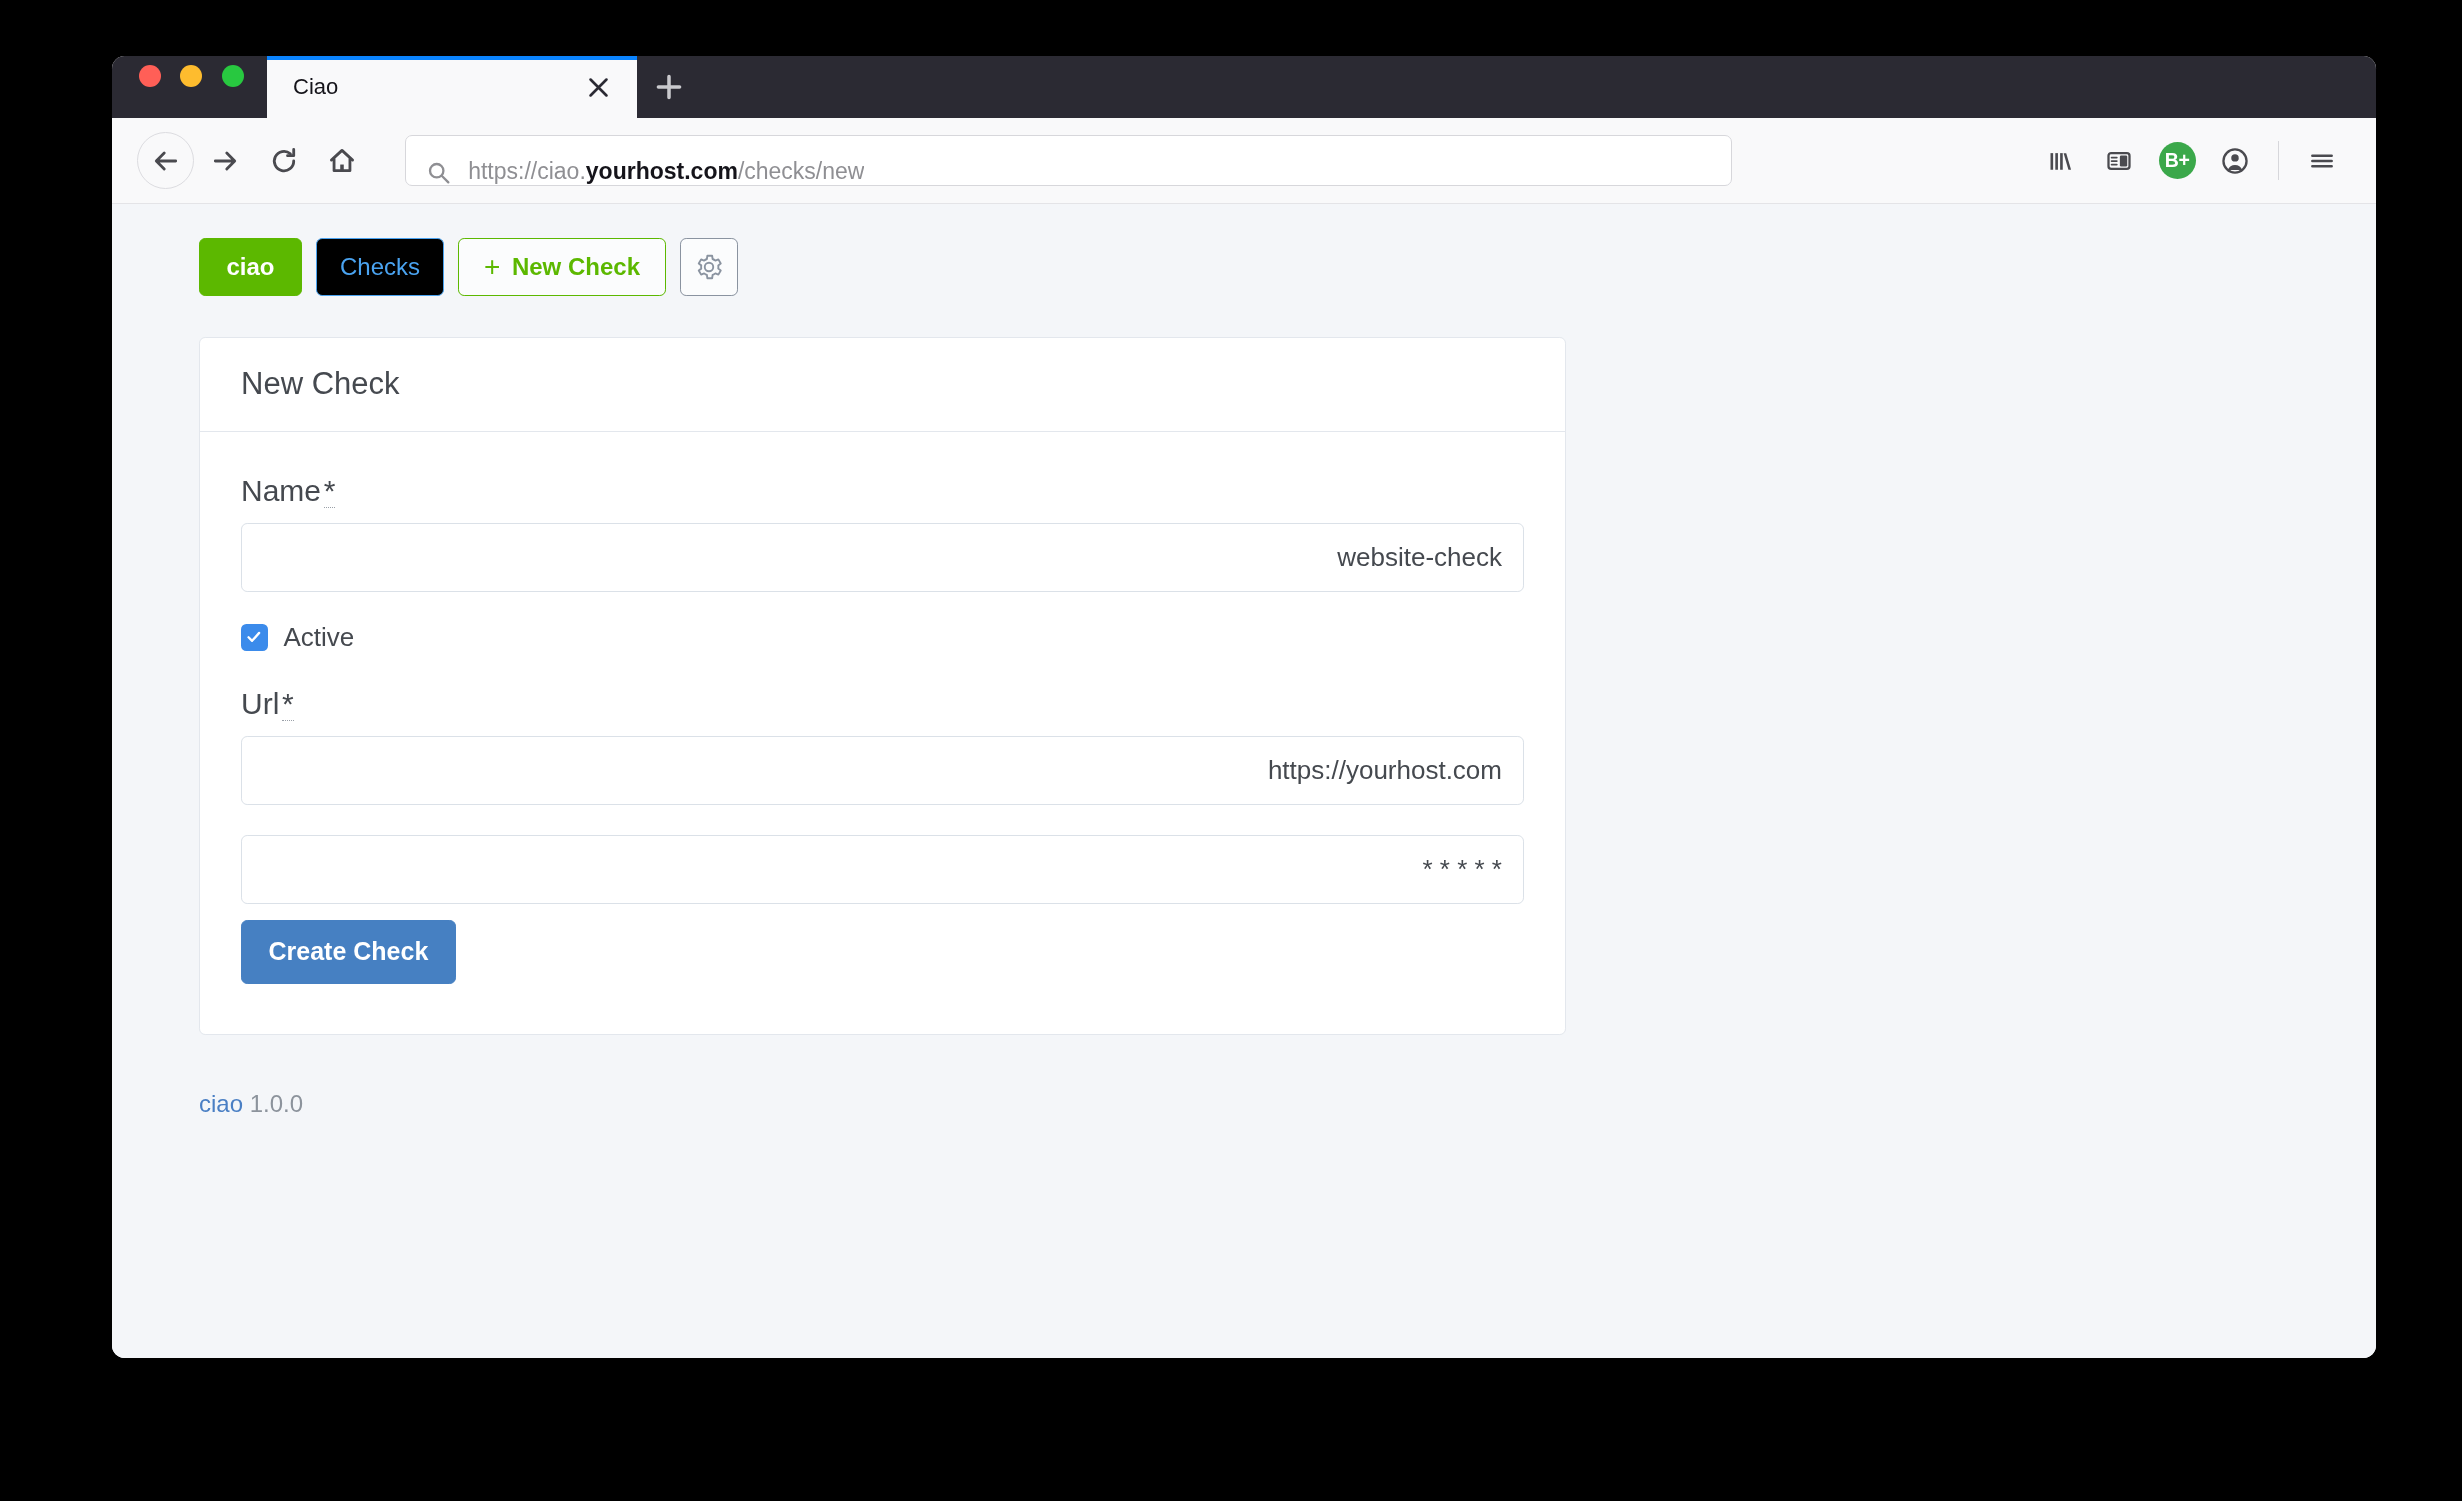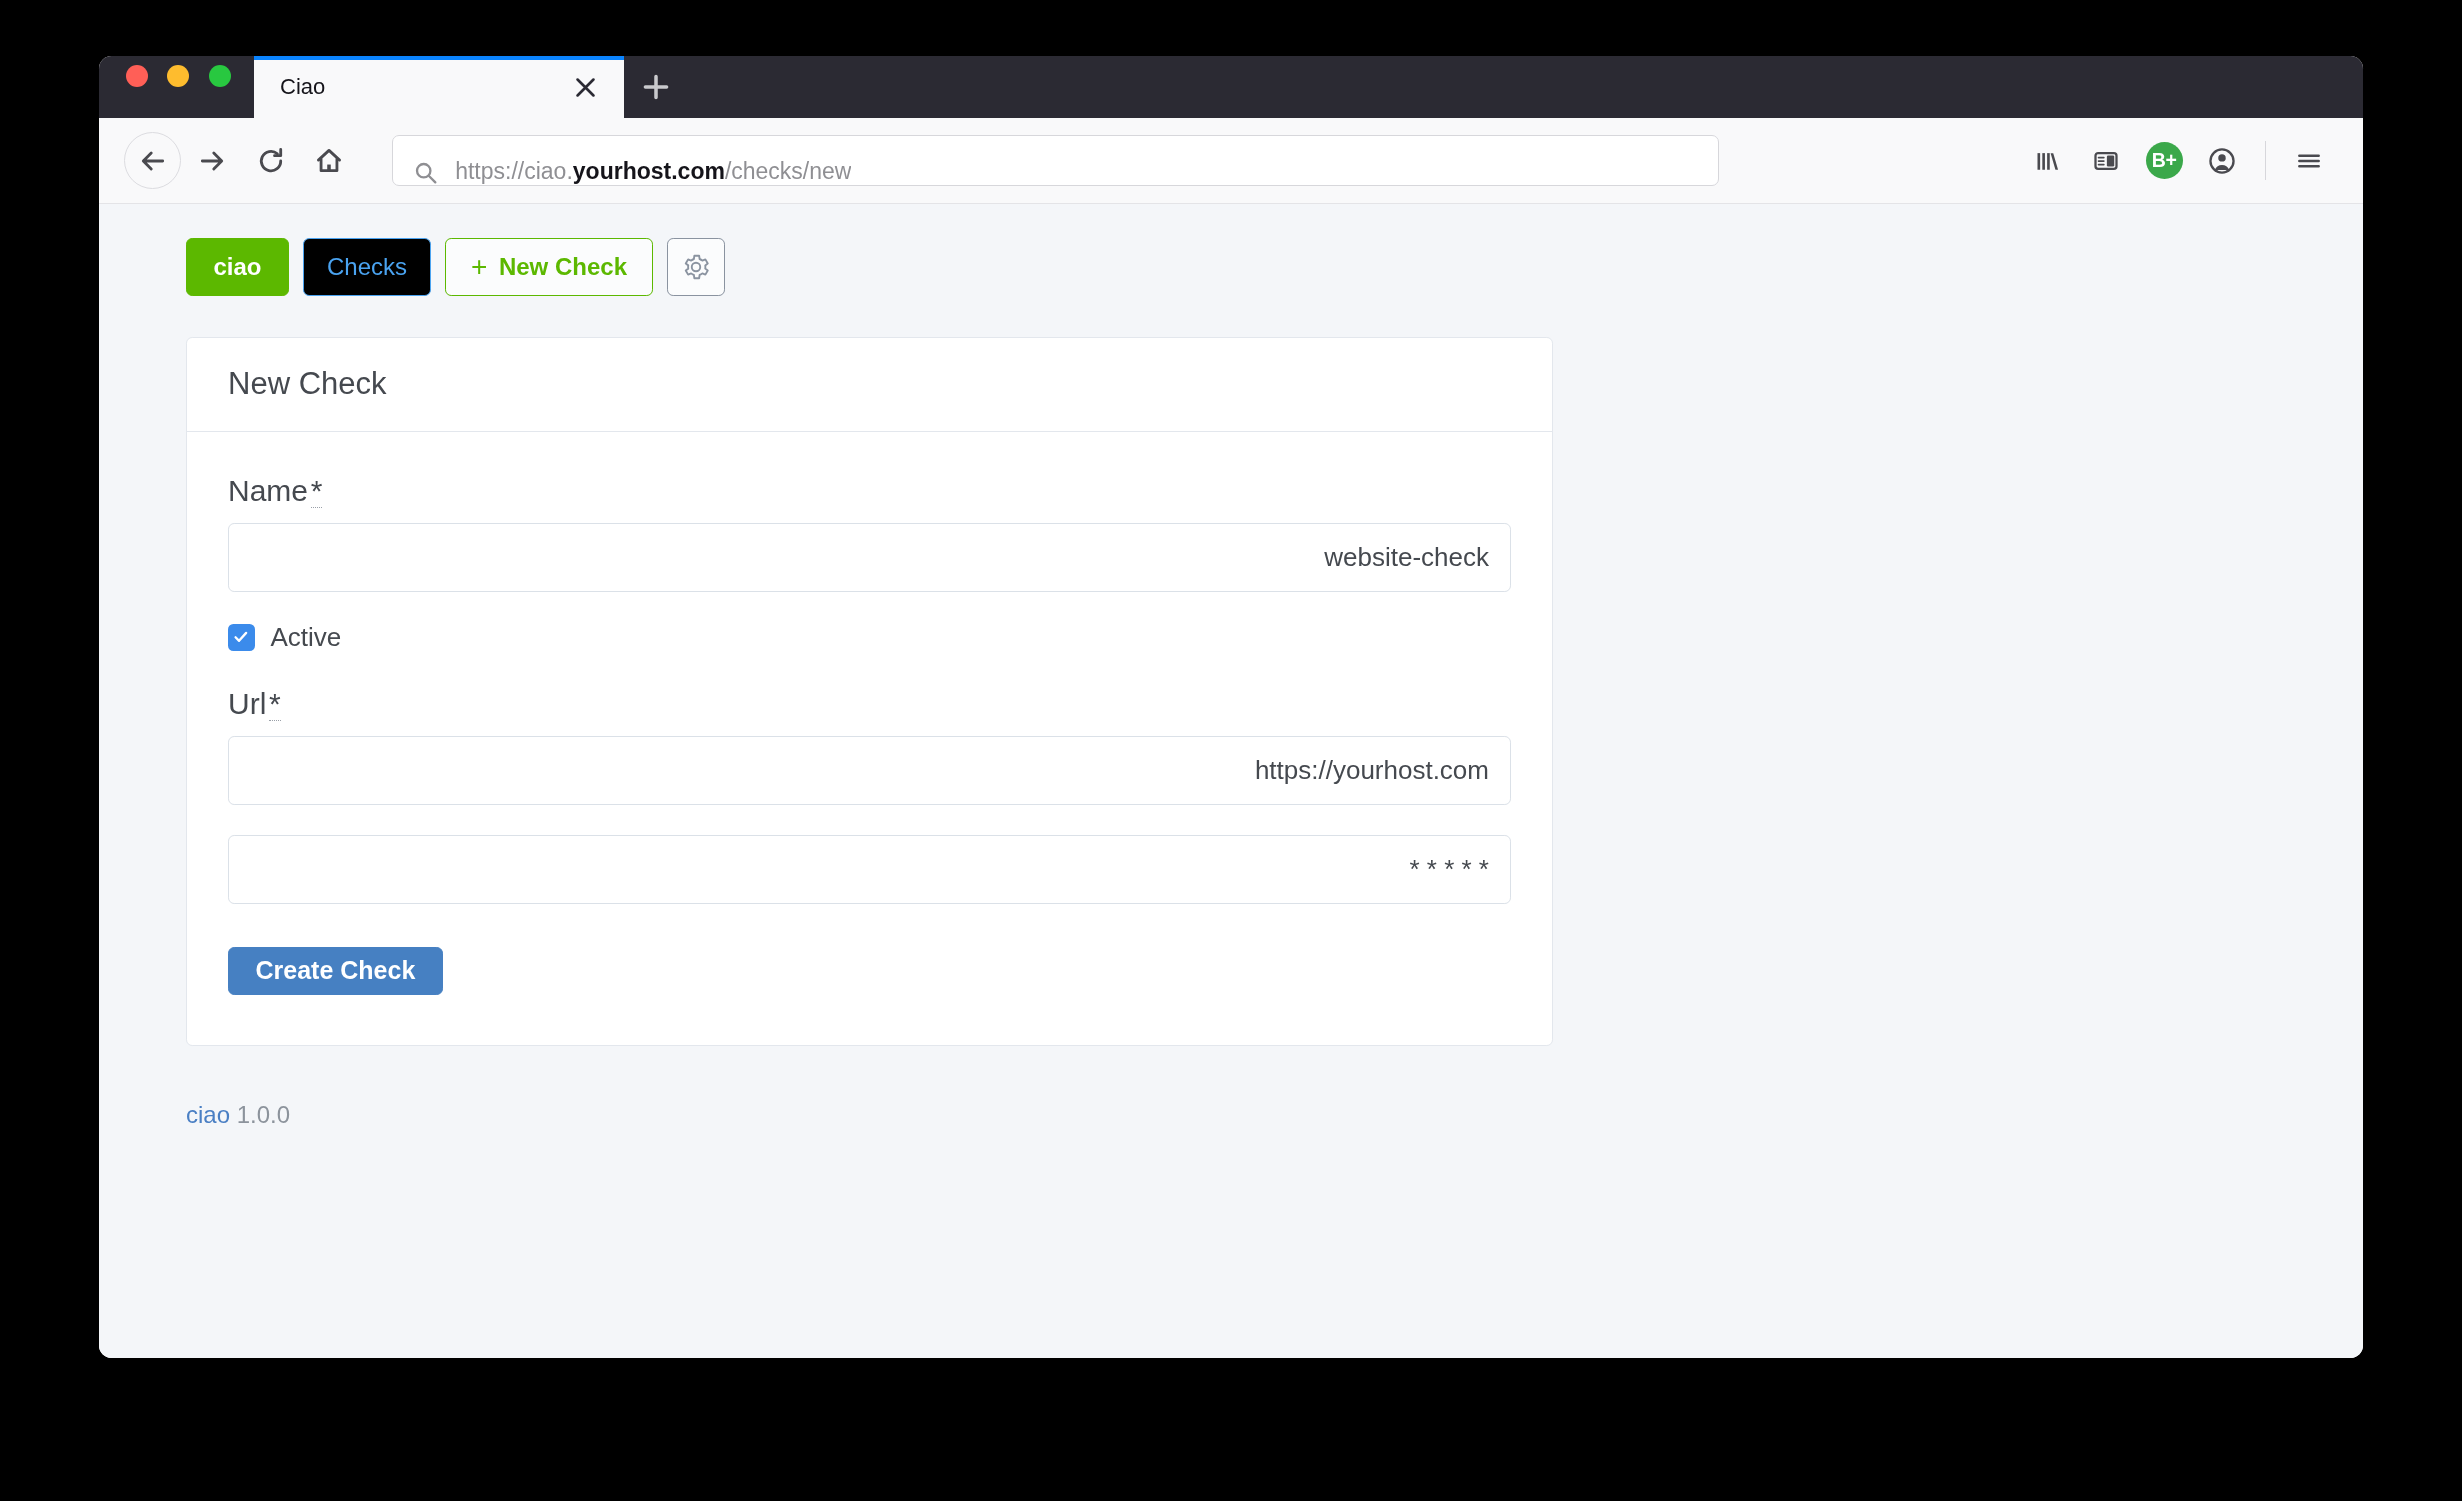--- a/index.html
+++ b/index.html
@@ -11,21 +11,21 @@
     overflow: hidden;
   }
   body {
     font-family: "Liberation Sans", sans-serif;
     -webkit-font-smoothing: antialiased;
   }
 
   
   .browser-window {
     position: absolute;
-    left: 99px;
+    left: 112px;
     top: 56px;
     width: 2264px;
     height: 1302px;
     border-radius: 12.4px;
     overflow: hidden;
     background: #ffffff;
     box-shadow: 0 8.8px 35px rgba(0,0,0,0.35);
   }
 
   
@@ -320,30 +320,30 @@
   .cb-label {
     font-size: 26px;
     color: #45494f;
     line-height: 1;
   }
 
   .btn-primary {
     background: #4680c2;
     color: #ffffff;
     border: 0.9px solid #4680c2;
-    height: 48px;
+    height: 64px;
     padding: 0 26.5px;
     font-size: 25px;
     font-weight: 700;
     border-radius: 6.2px;
     display: inline-flex;
     align-items: center;
     justify-content: center;
     line-height: 1;
-    margin-top: 43px;
+    margin-top: 16px;
   }
 
   .footer {
     margin-top: 55px;
     font-size: 24px;
     color: #8c939c;
   }
   .footer a {
     color: #4a7fc4;
     text-decoration: none;

